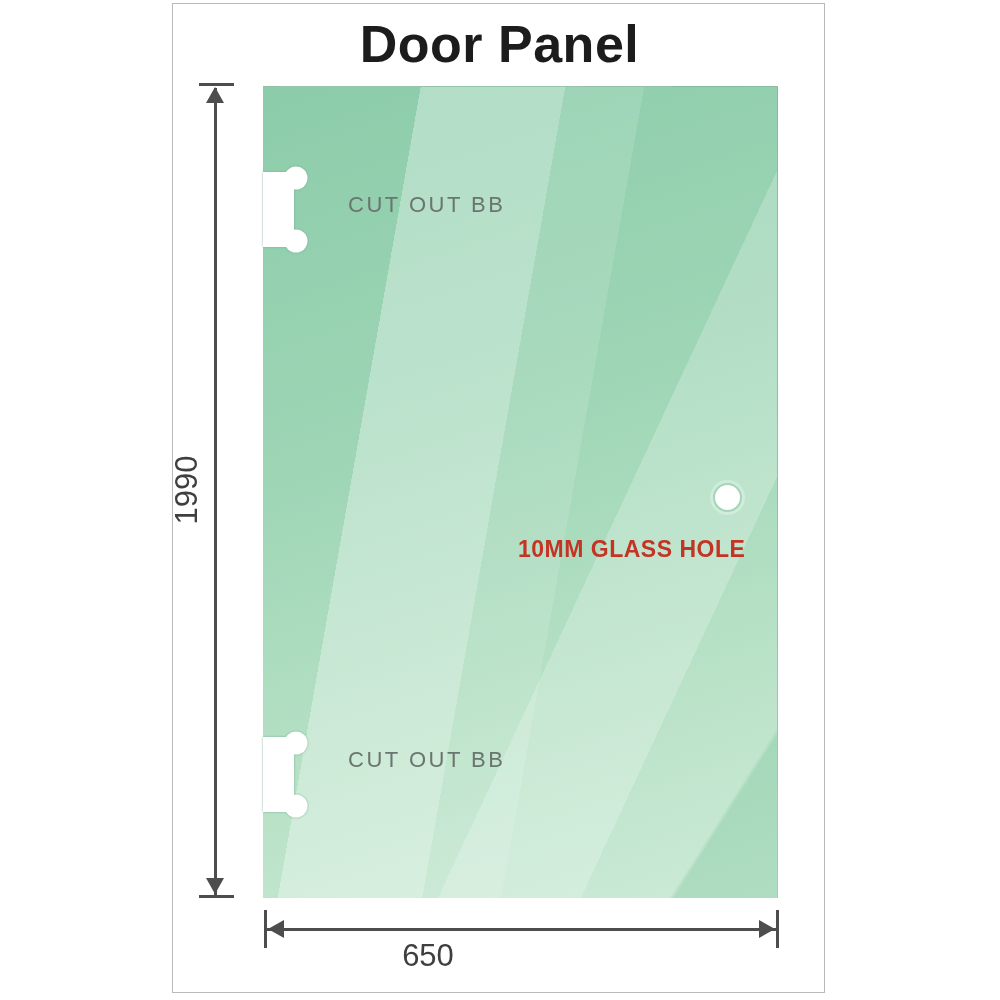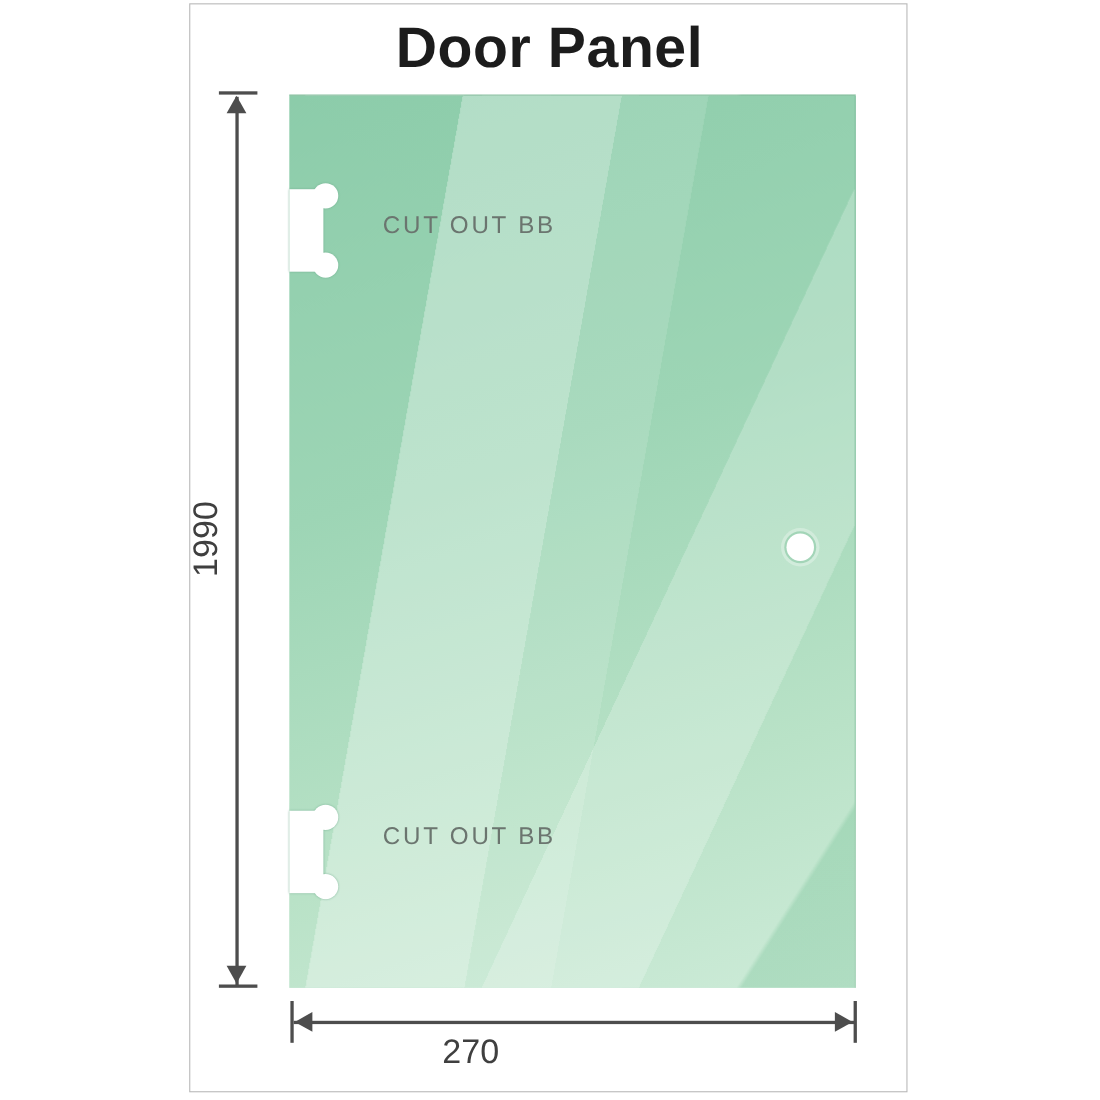--- a/index.html
+++ b/index.html
@@ -102,28 +102,29 @@
       <rect x="-2" y="6" width="33" height="75" fill="#ffffff"></rect>
       <circle cx="33" cy="12" r="11.5" fill="#ffffff"></circle>
       <circle cx="33" cy="75" r="11.5" fill="#ffffff"></circle>
     </svg>
   </div>
 
   <div class="cutout-label cutout-label-top">CUT OUT BB</div>
   <div class="cutout-label cutout-label-bottom">CUT OUT BB</div>
 
   <div class="hole"></div>
+  <div class="hole-label">10MM GLASS HOLE</div>
 
   <div class="dim vdim-line"></div>
   <div class="dim vdim-cap-t"></div>
   <div class="dim vdim-cap-b"></div>
   <div class="tri tri-up"></div>
   <div class="tri tri-down"></div>
   <div class="vdim-label">1990</div>
 
   <div class="dim hdim-line"></div>
   <div class="dim hdim-cap-l"></div>
   <div class="dim hdim-cap-r"></div>
   <div class="tri tri-left"></div>
   <div class="tri tri-right"></div>
-  <div class="hdim-label">270</div>
+  <div class="hdim-label">650</div>
 
 </div>
 
 </body></html>

